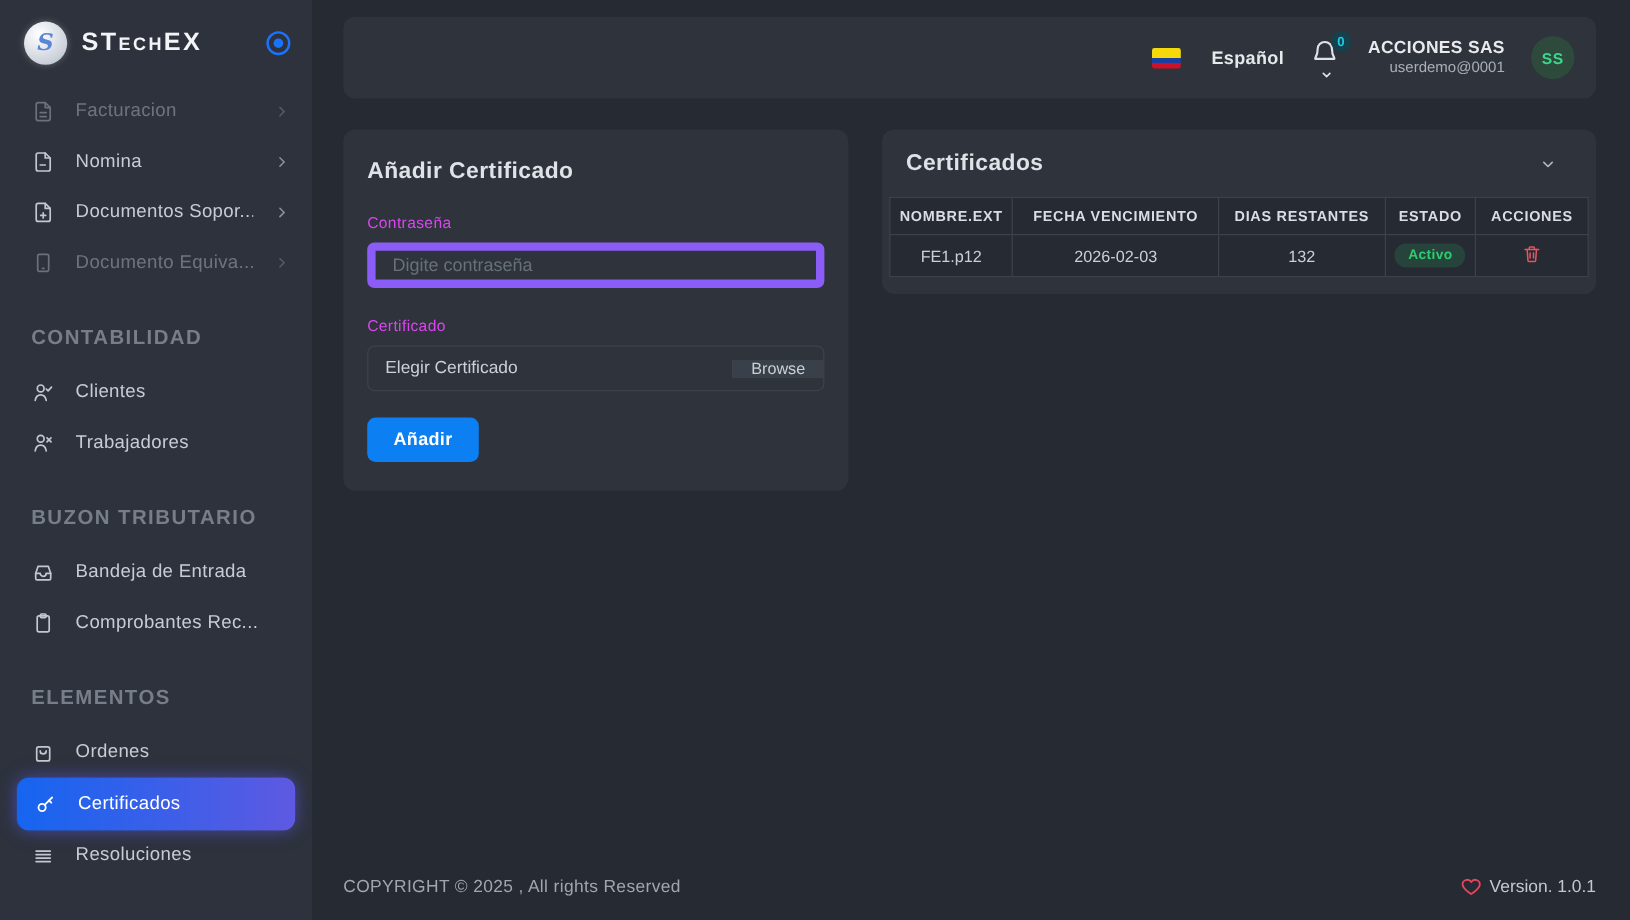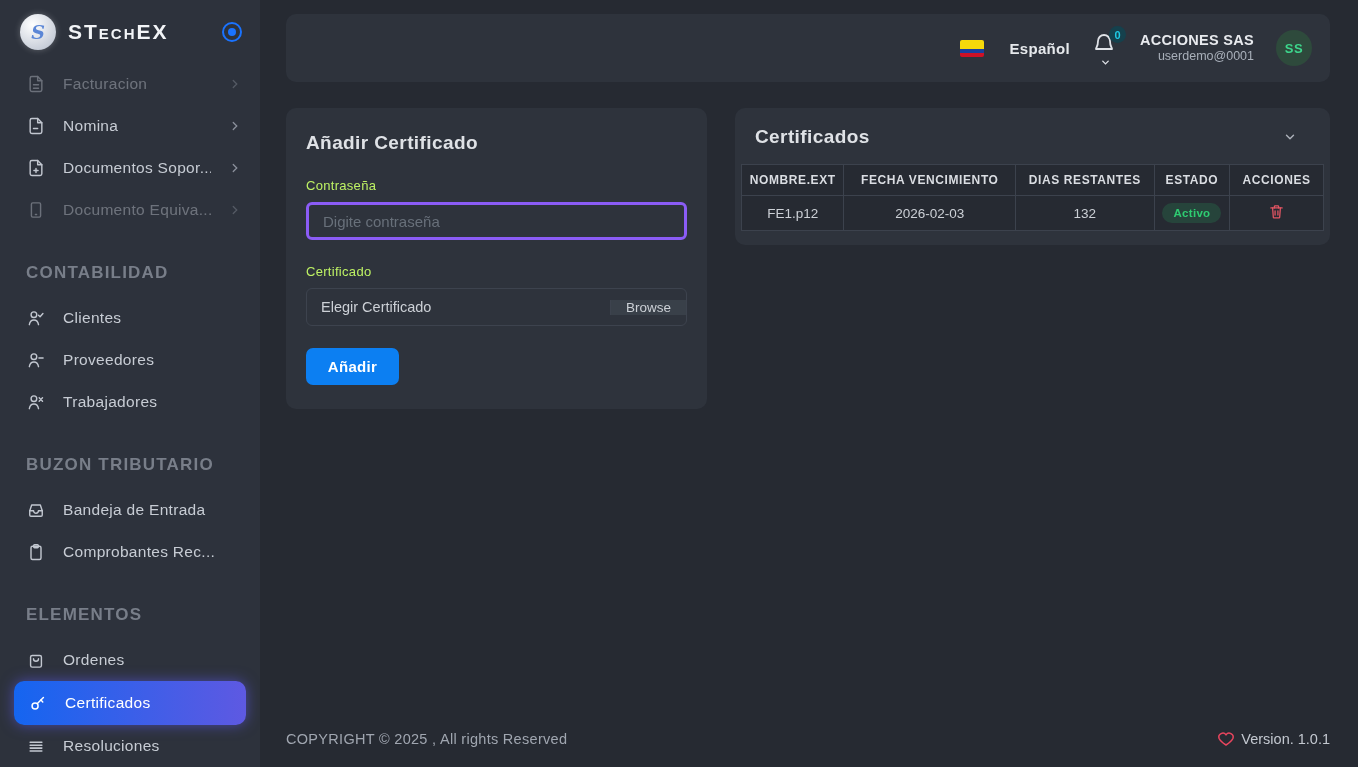--- a/index.html
+++ b/index.html
@@ -99,24 +99,24 @@
     font-size:13px; font-weight:bold;
     display:flex; align-items:center; justify-content:center;
     cursor:pointer; letter-spacing:.5px;
   }
 
   .content-row { display:flex; gap:28px; margin-top:26px; align-items:flex-start; }
 
   .card { background:#2e333c; border-radius:10px; }
   .card-add { width:421px; padding:24px 20px 24px 20px; }
   .card-title { font-size:19px; font-weight:bold; color:#dfe2e6; letter-spacing:.4px; }
-  .form-label { font-size:13px; color:#bef264; margin:24px 0 9px 0; display:block; letter-spacing:.3px; }
+  .form-label { font-size:13px; color:#d946ef; margin:24px 0 9px 0; display:block; letter-spacing:.3px; }
   .text-input {
     width:100%; height:38px; background:transparent;
-    border:3px solid #8b5cf6; border-radius:6px;
+    border:7px solid #8b5cf6; border-radius:6px;
     padding:0 14px; font-size:15px; color:#d6dae0;
     font-family:"Liberation Sans", sans-serif; outline:none;
   }
   .text-input::placeholder { color:#68707a; }
   .file-input {
     width:100%; height:38px; border:1px solid #3d434e; border-radius:6px;
     display:flex; align-items:center; overflow:hidden; cursor:pointer;
   }
   .file-text { flex:1; display:flex; align-items:center; padding:0 14px; font-size:14.5px; color:#ccd0d6; }
   .file-browse {
@@ -243,30 +243,20 @@
       <span class="icn">
         <svg viewBox="0 0 24 24" width="20" height="20" fill="none" stroke="currentColor" stroke-width="1.7" stroke-linecap="round" stroke-linejoin="round">
             <circle cx="9.5" cy="8" r="3.4"></circle>
             <path d="M4 20c.6-3.6 2.9-5.6 5.5-5.6S14.4 16.4 15 20"></path>
             <path d="M15 8.6l1.9 1.9 3.4-3.8"></path>
           </svg>
       </span>
       <span class="lbl">Clientes</span>
     </div>
 
-    <div class="nav-item">
-      <span class="icn">
-        <svg viewBox="0 0 24 24" width="20" height="20" fill="none" stroke="currentColor" stroke-width="1.7" stroke-linecap="round" stroke-linejoin="round">
-            <circle cx="9.5" cy="8" r="3.4"></circle>
-            <path d="M4 20c.6-3.6 2.9-5.6 5.5-5.6S14.4 16.4 15 20"></path>
-            <path d="M15.5 9.5h5"></path>
-          </svg>
-      </span>
-      <span class="lbl">Proveedores</span>
-    </div>
 
     <div class="nav-item">
       <span class="icn">
         <svg viewBox="0 0 24 24" width="20" height="20" fill="none" stroke="currentColor" stroke-width="1.7" stroke-linecap="round" stroke-linejoin="round">
             <circle cx="9.5" cy="8" r="3.4"></circle>
             <path d="M4 20c.6-3.6 2.9-5.6 5.5-5.6S14.4 16.4 15 20"></path>
             <path d="M15.8 7l4 4M19.8 7l-4 4"></path>
           </svg>
       </span>
       <span class="lbl">Trabajadores</span>

